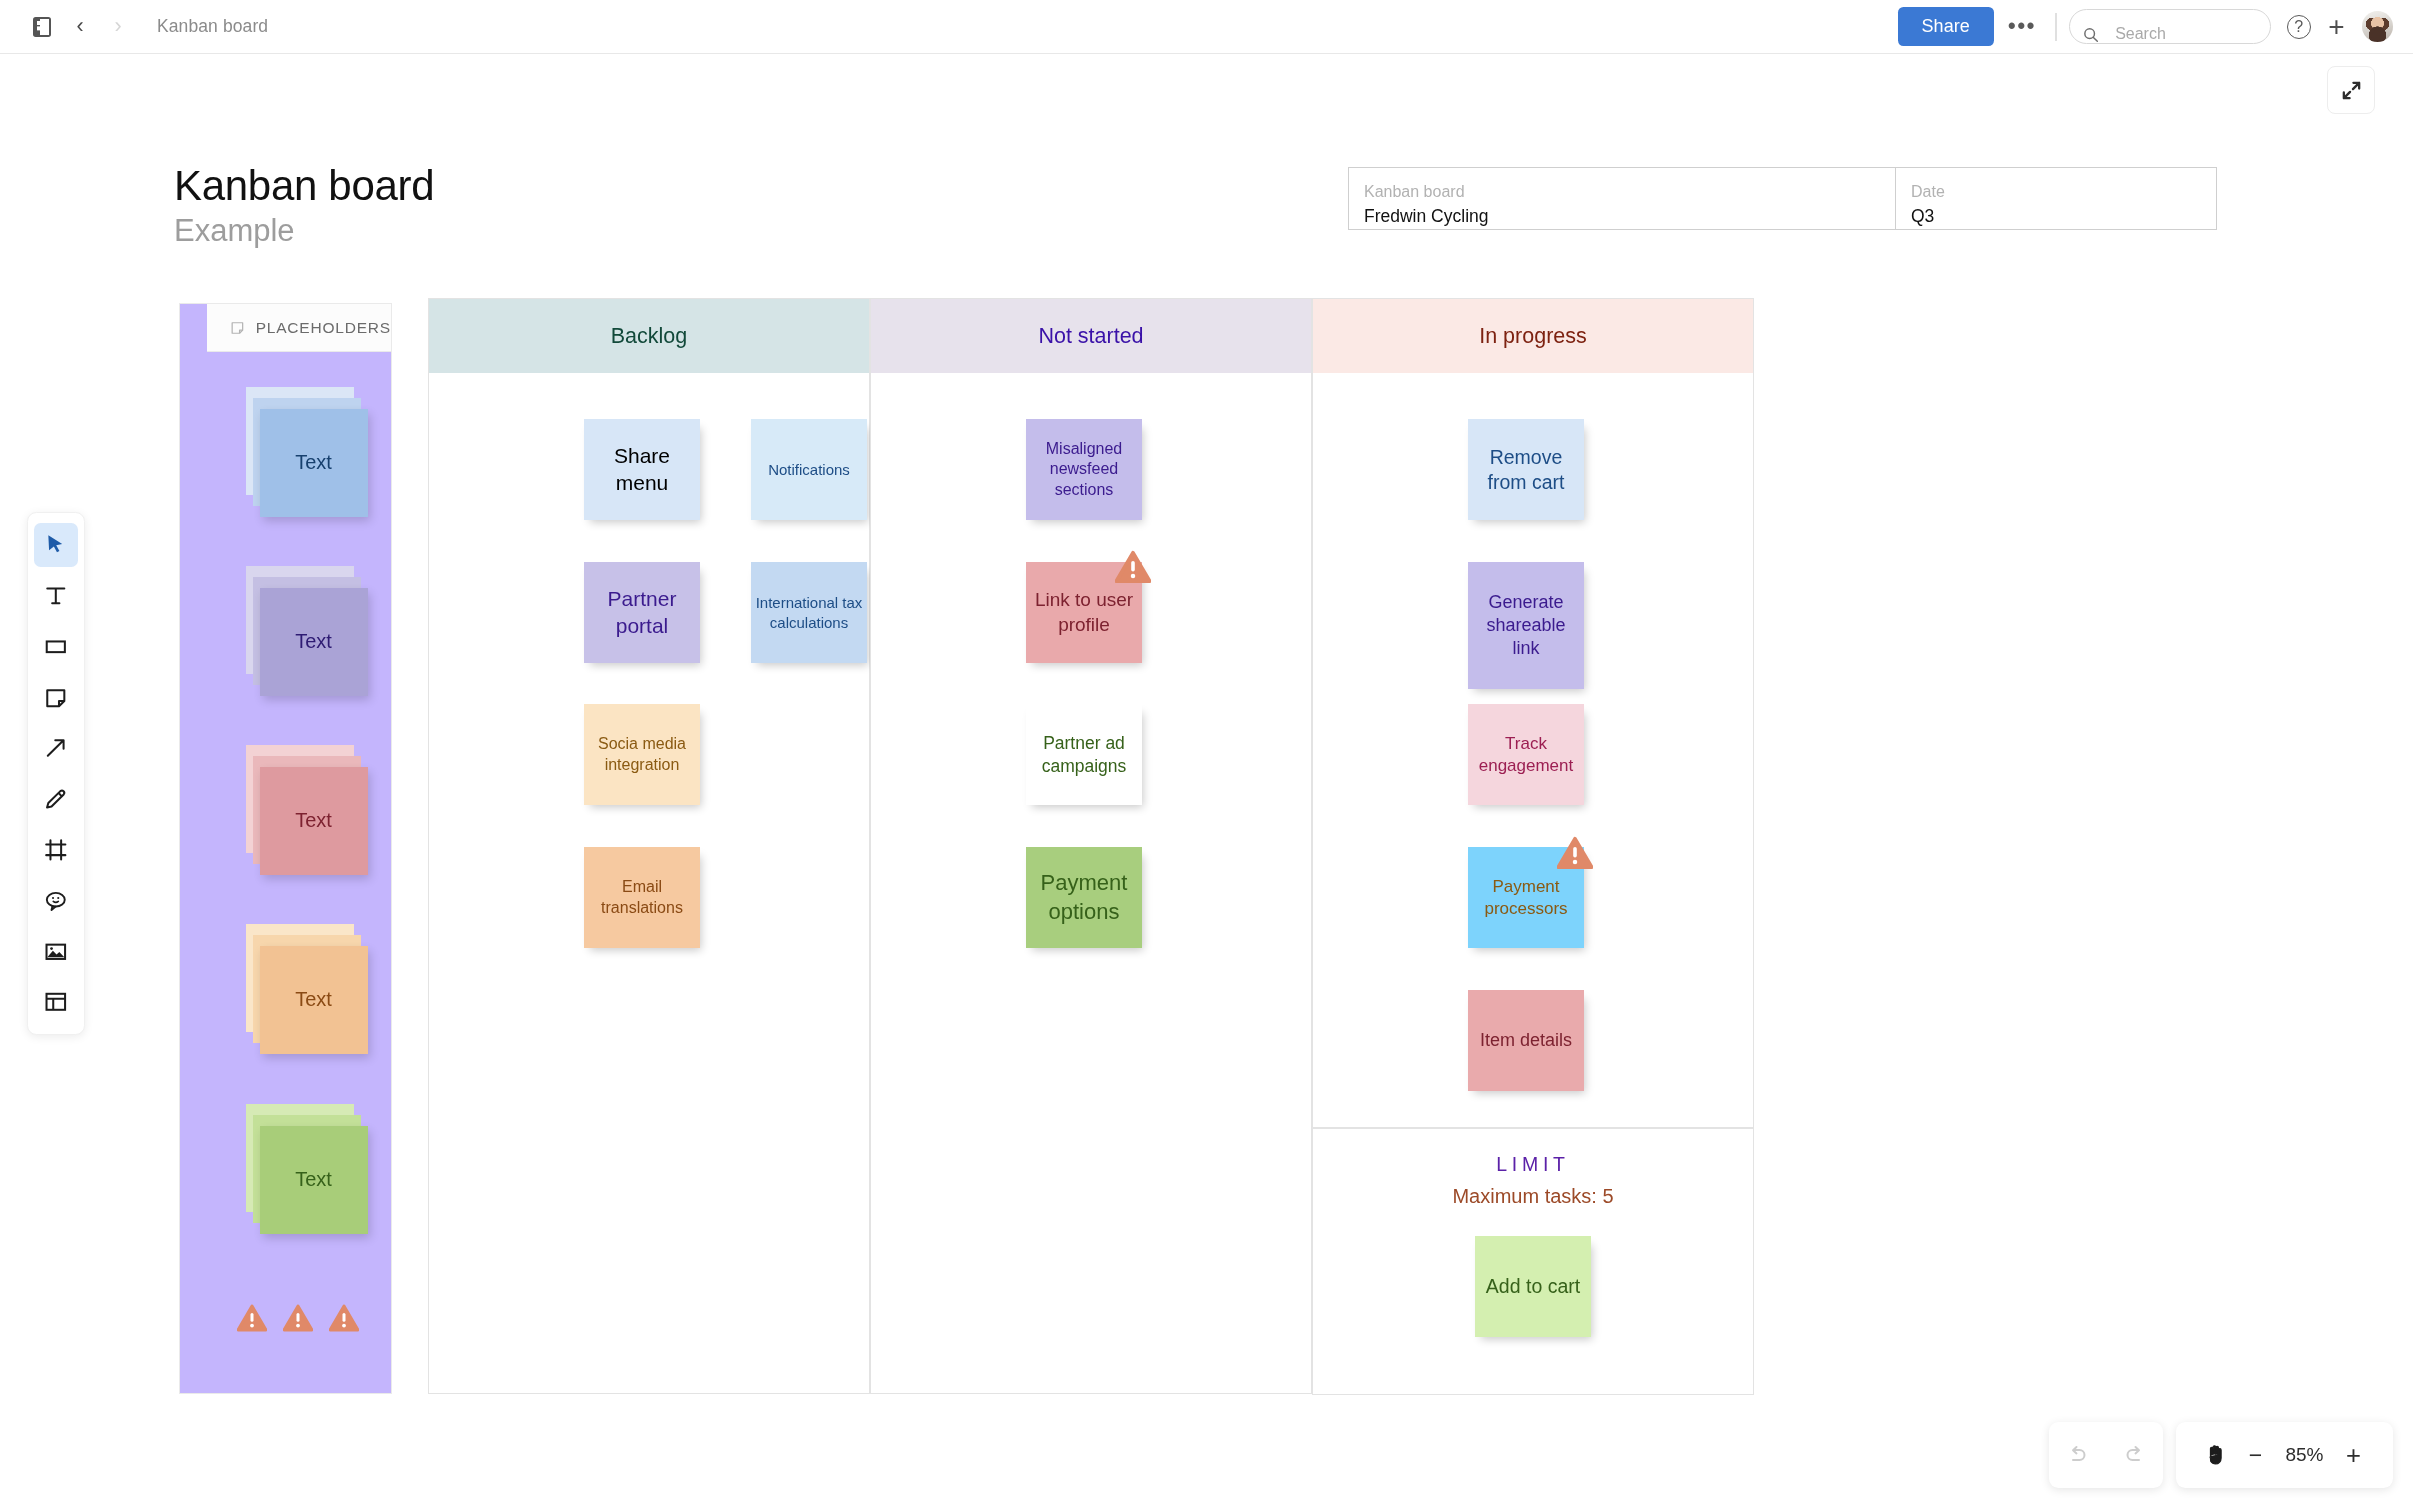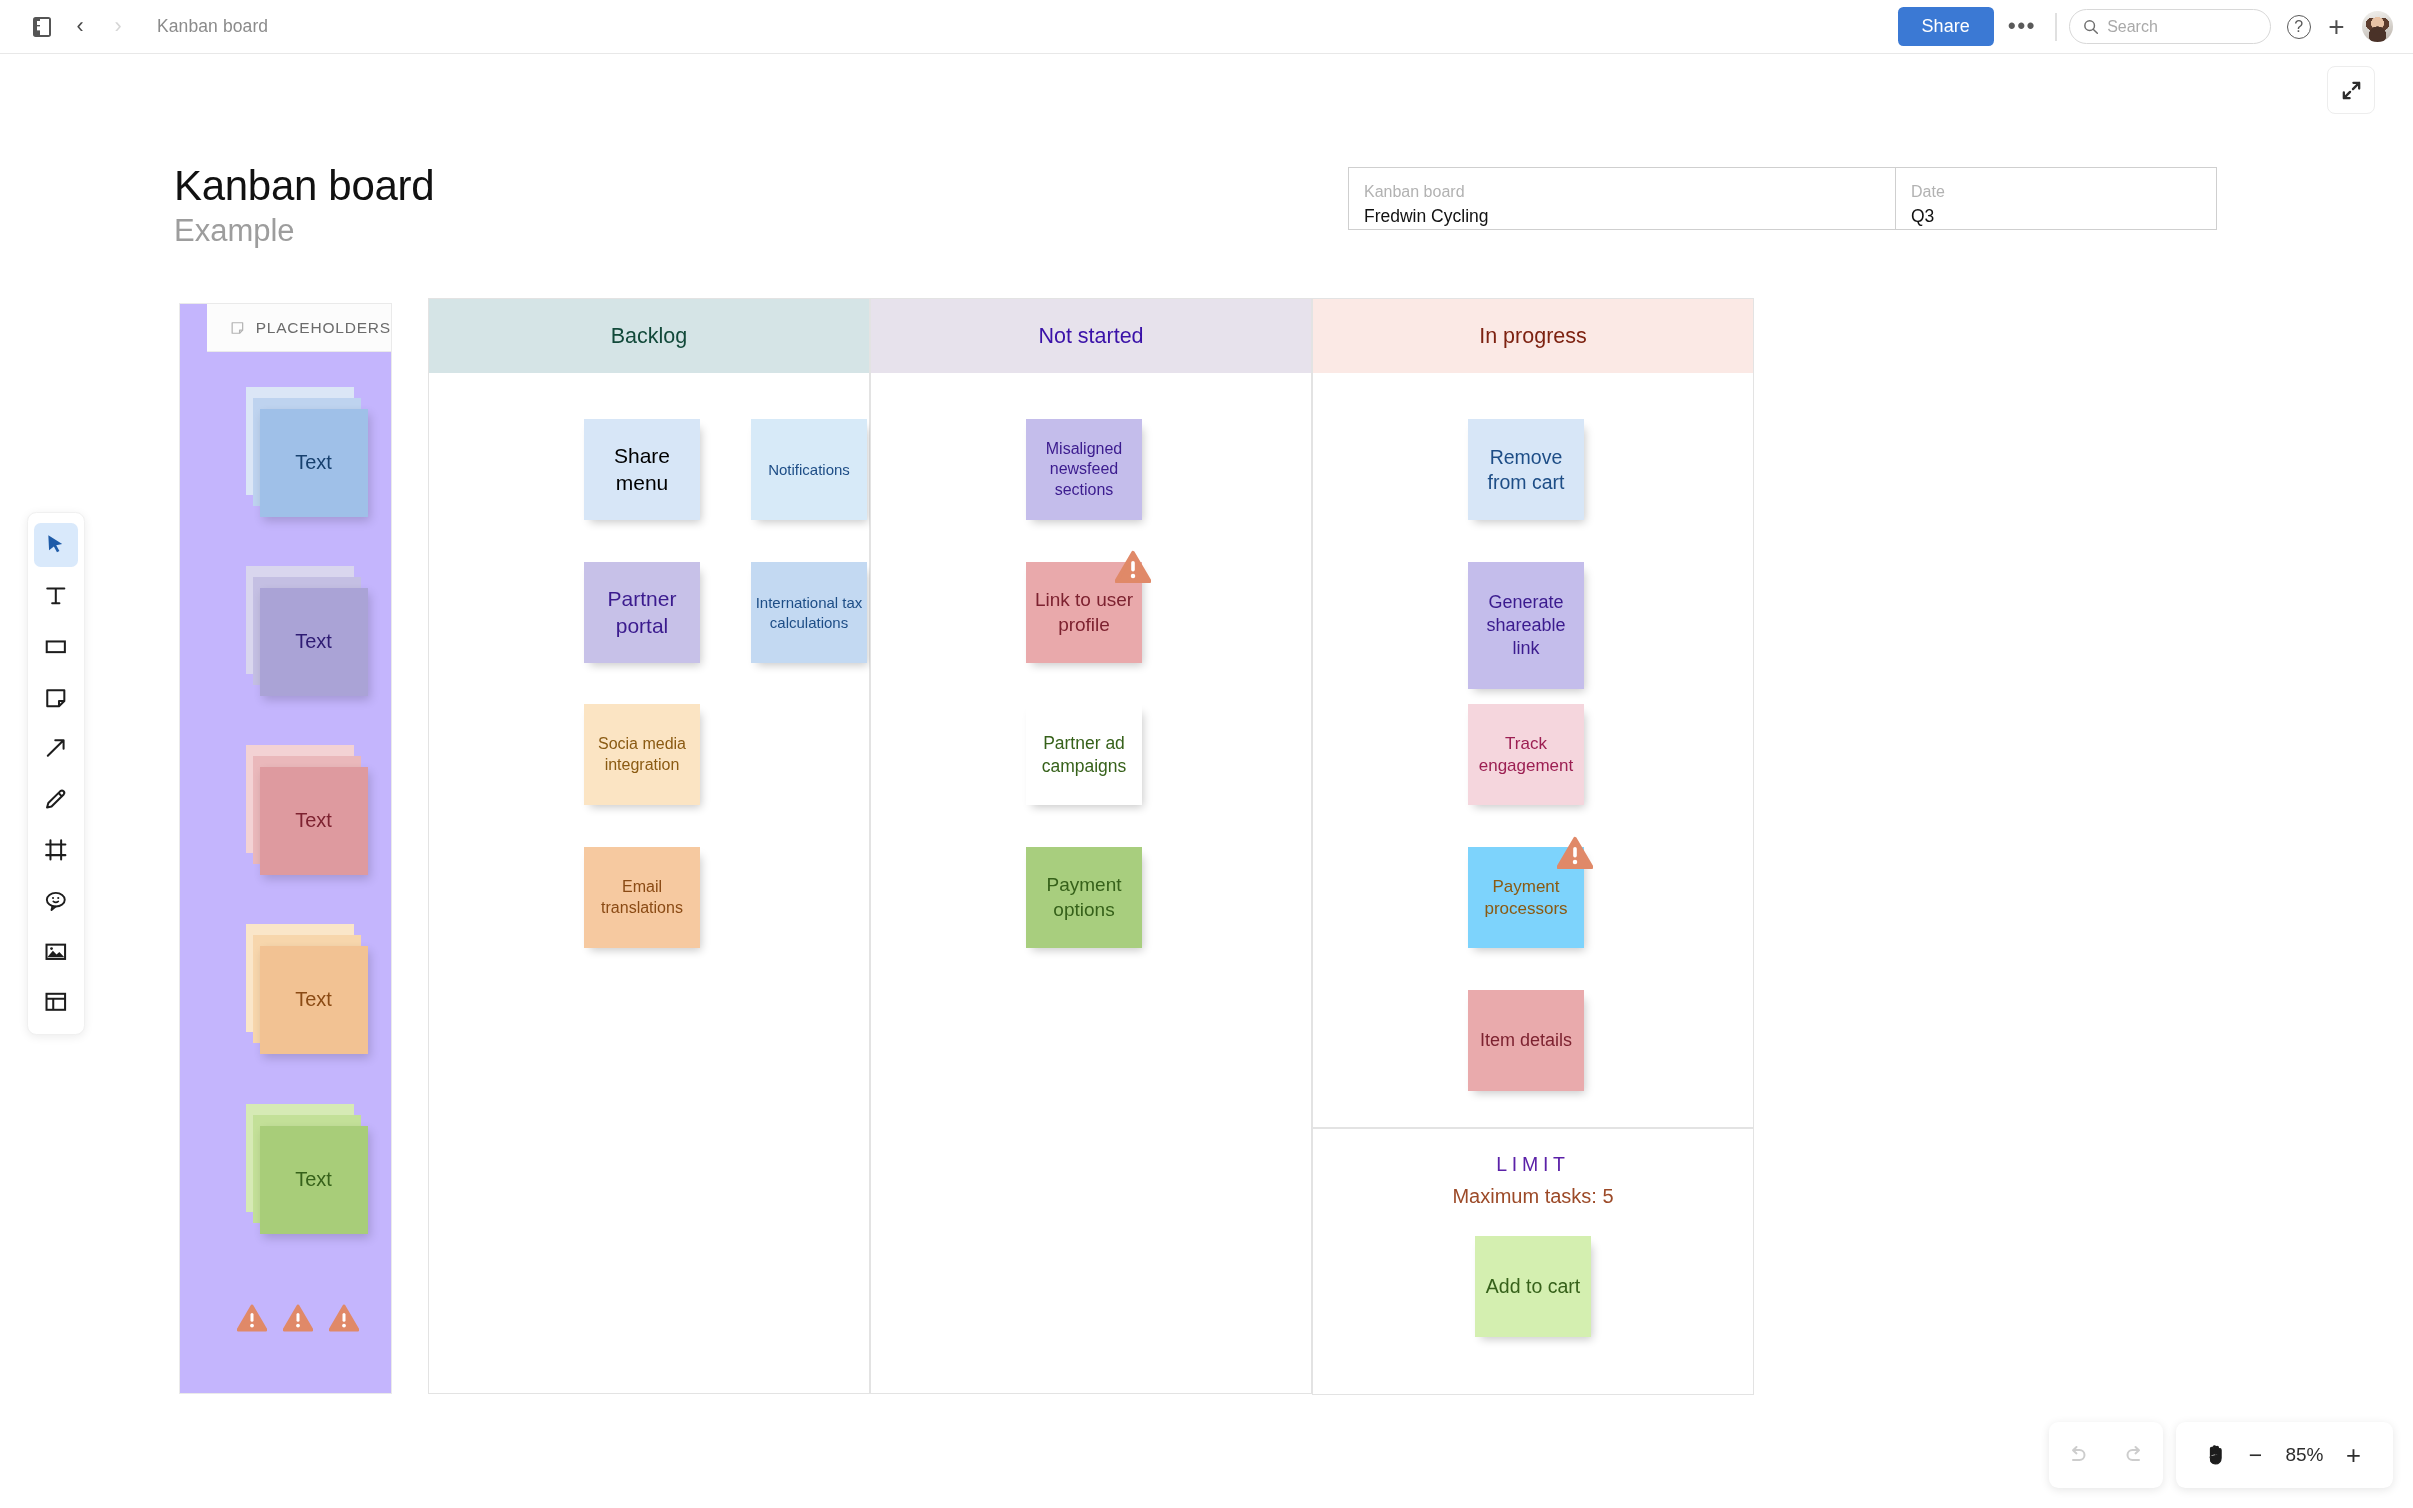--- a/index.html
+++ b/index.html
@@ -51,21 +51,21 @@
     padding: 9.4px 24px; border-radius: 5.4px; border: none;
     font-family: "Liberation Sans", sans-serif;
   }
   .dots-btn {
     width: 43px; height: 38px; display: flex; align-items: center; justify-content: center;
     color: #5a5a5a; font-size: 23px; letter-spacing: 1.3px; margin-left: 6.7px;
   }
   .vdiv { width: 1.3px; height: 28px; background: #e0e0e0; margin: 0 12px; }
   .search-box {
     width: 202px; height: 35px; border: 1.3px solid #d8d8d8; border-radius: 17.5px;
-    display: flex; align-items: center; padding: 0 12px; gap: 8px;
+    display: flex; align-items: flex-end; padding: 0 12px; gap: 16px;
   }
   .search-txt { font-size: 16px; color: #a9a9a9; }
   .help-icon {
     width: 24px; height: 24px; border: 1.7px solid #5a5a5a; border-radius: 50%;
     display: flex; align-items: center; justify-content: center;
     font-size: 16px; color: #5a5a5a; font-weight: 500; margin-left: 16px;
   }
   .plus-icon { font-size: 28px; color: #4f4f4f; font-weight: 300; margin-left: 17.5px; }
   .avatar {
     width: 31px; height: 31px; border-radius: 50%; margin-left: 17.5px;
@@ -403,21 +403,21 @@
         <div class="note" style="left: 155px; top: 46px; width: 116px; height: 101px; background: rgb(196, 189, 235); color: rgb(59, 27, 142); font-size: 16px;">Misaligned newsfeed sections</div>
         <div class="note" style="left: 155px; top: 189px; width: 116px; height: 101px; background: rgb(233, 169, 171); color: rgb(125, 34, 48); font-size: 19px;">Link to user profile</div>
         <div class="warn-badge" style="left: 244px; top: 176px;">
           <svg width="36" height="36" viewBox="0 0 24 22">
             <path d="M12 1.6 23 20.4H1z" fill="#e08968" stroke="#e08968" stroke-width="2.6" stroke-linejoin="round"></path>
             <rect x="10.8" y="7" width="2.4" height="7" rx="1.2" fill="#fff"></rect>
             <circle cx="12" cy="17" r="1.5" fill="#fff"></circle>
           </svg>
         </div>
         <div class="note" style="left: 155px; top: 331px; width: 116px; height: 101px; color: rgb(54, 97, 26); font-size: 17.5px;">Partner ad campaigns</div>
-        <div class="note" style="left: 155px; top: 474px; width: 116px; height: 101px; background: rgb(168, 206, 126); color: rgb(54, 97, 26); font-size: 19px;">Payment options</div>
+        <div class="note" style="left: 155px; top: 474px; width: 116px; height: 101px; background: rgb(168, 206, 126); color: rgb(54, 97, 26); font-size: 22px;">Payment options</div>
       </div>
     </div>
     <div class="col" style="left: 884px; width: 442px; height: 830px;">
       <div class="col-head" style="background: rgb(251, 233, 229); color: rgb(125, 34, 17);">In progress</div>
       <div class="col-body" style="height: 754px;">
         <div class="note" style="left: 155px; top: 46px; width: 116px; height: 101px; background: rgb(215, 230, 247); color: rgb(29, 77, 134); font-size: 19.5px;">Remove from cart</div>
         <div class="note" style="left: 155px; top: 189px; width: 116px; height: 127px; background: rgb(196, 189, 235); color: rgb(59, 27, 142); font-size: 18px;">Generate shareable link</div>
         <div class="note" style="left: 155px; top: 331px; width: 116px; height: 101px; background: rgb(245, 214, 221); color: rgb(156, 31, 82); font-size: 17px;">Track engagement</div>
         <div class="note" style="left: 155px; top: 474px; width: 116px; height: 101px; background: #7dd3fc; color: rgb(138, 90, 18); font-size: 17px;">Payment processors</div>
         <div class="warn-badge" style="left: 244px; top: 462px;">

